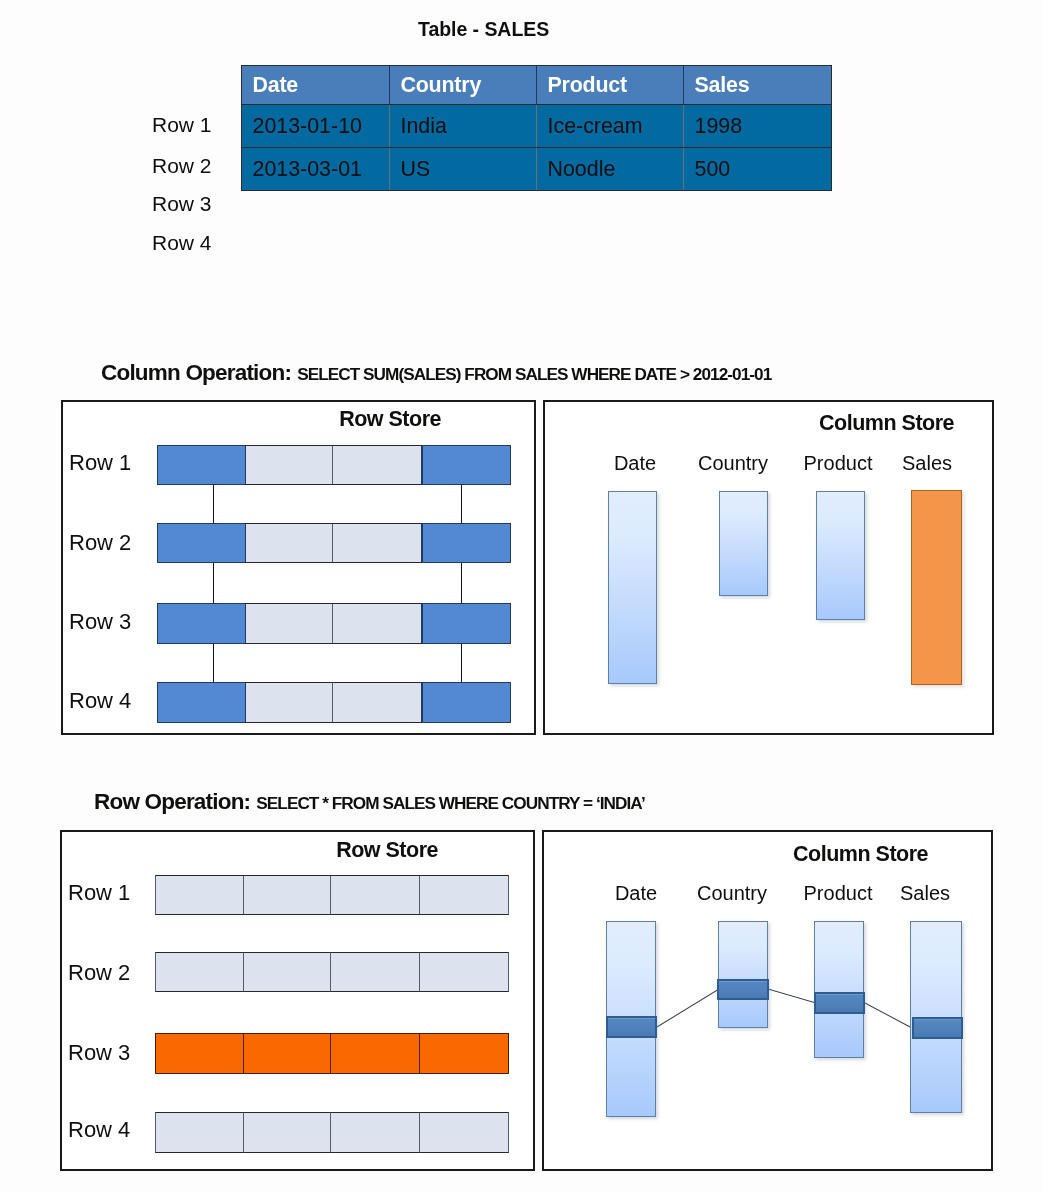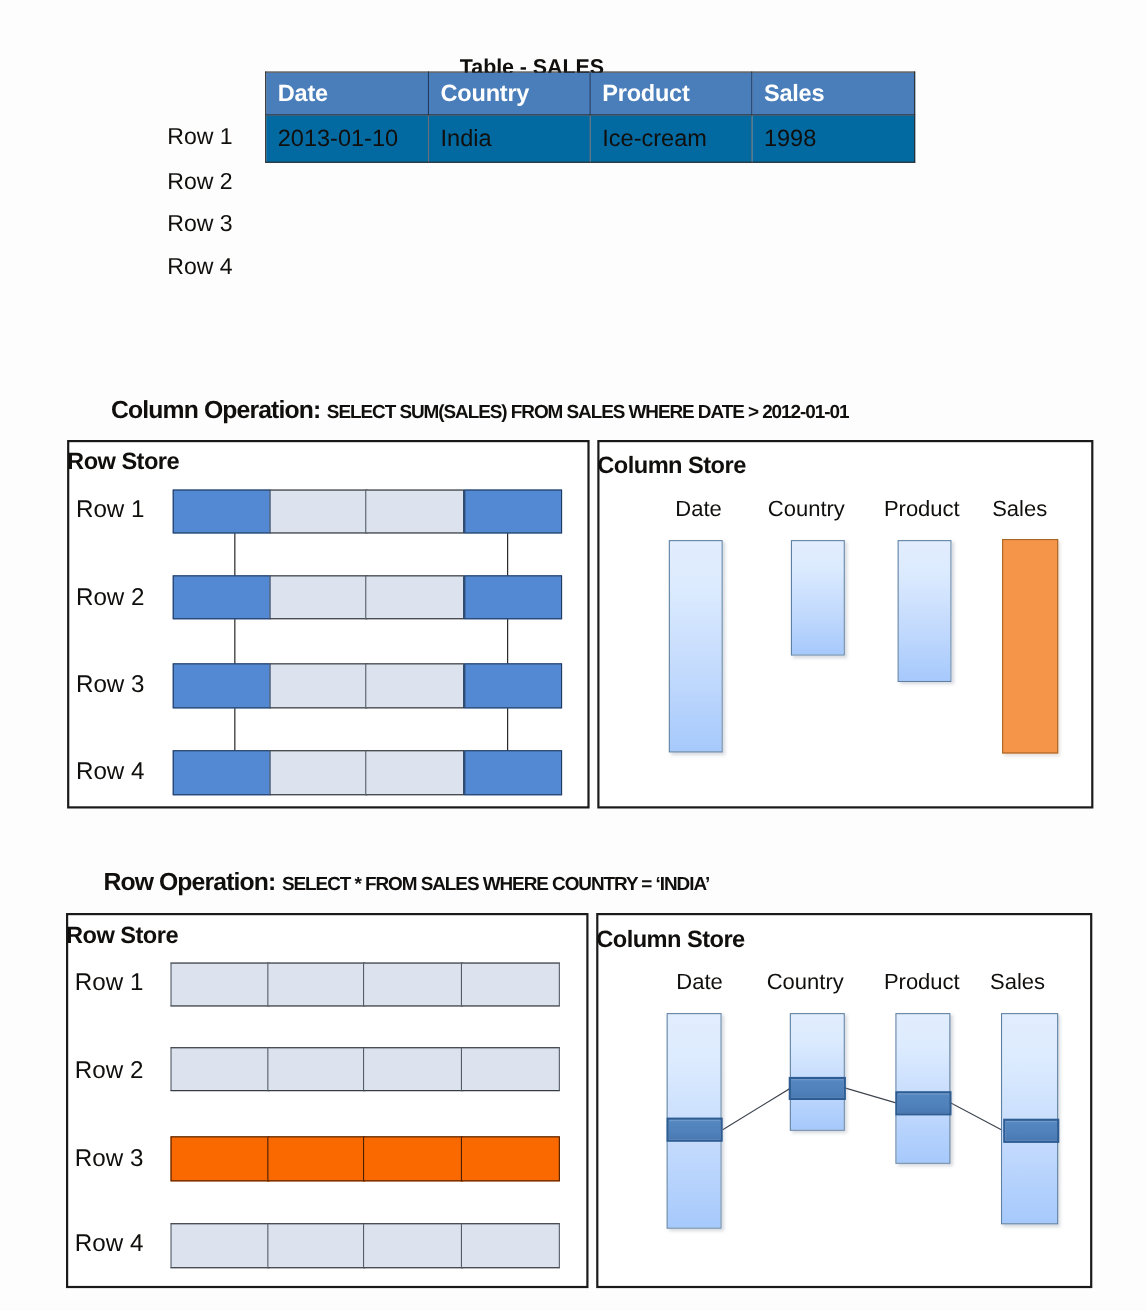--- a/index.html
+++ b/index.html
@@ -5,41 +5,41 @@
 <style>
   html,body{margin:0;padding:0;}
   body{width:1043px;height:1192px;background:#fdfdfd;
        font-family:"Liberation Sans",sans-serif;color:#100f0d;overflow:hidden;}
   #page{position:relative;width:1043px;height:1192px;}
   .abs{position:absolute;}
   .nosel{white-space:nowrap;}
 
   
   #doc-title{left:418px;top:18px;
-    font-size:19.5px;font-weight:bold;letter-spacing:-0.05px;margin-top:32px;}
+    font-size:19.5px;font-weight:bold;letter-spacing:-0.05px;}
 
   
   #sales-table{left:241px;top:65px;border-collapse:collapse;
      border:1px solid #2b2b2b;font-size:21.4px;}
   #sales-table td:first-child,#sales-table th:first-child{border-left-color:#2b2b2b;}
   #sales-table td:last-child,#sales-table th:last-child{border-right-color:#2b2b2b;}
   #sales-table th,#sales-table td{box-sizing:border-box;border:1px solid #2b2b2b;
      border-left-color:#6a6f77;border-right-color:#6a6f77;padding:0 0 0 10.5px;
      text-align:left;font-weight:normal;height:42px;line-height:42px;}
   #sales-table th{background:#4a7ebb;color:#ffffff;font-weight:bold;height:38px;line-height:38px;
      font-size:21.4px;letter-spacing:-0.2px;border-left-color:#1f3a5f;border-right-color:#1f3a5f;}
   #sales-table tr.odd td{background:#d3dae8;}
   #sales-table tr.even td{background:#0369a1;}
   .cw0{width:148px}.cw1{width:147px}.cw2{width:147px}.cw3{width:148px}
 
   .rowlabel-left{font-size:21px;left:152px;}
 
   
   .panel{border:2px solid #1a1a1a;background:#ffffff;}
-  .panel-title{font-size:21.5px;font-weight:bold;text-align:left;letter-spacing:-0.5px;}
+  .panel-title{font-size:21.5px;font-weight:bold;text-align:right;letter-spacing:-0.5px;}
   .collabel{font-size:20px;text-align:center;}
   .rowtag{font-size:22px;}
 
   
   .rbar{position:absolute;box-sizing:border-box;}
   .rseg{position:absolute;top:0;bottom:0;box-sizing:border-box;border:1.8px solid #223b5e;}
   .dark{background:#5289d2;}
   .lite{background:#dce3ef;border-top-color:#25282c;border-bottom-color:#25282c;
         border-left-color:#555e66;border-right-color:#555e66;}
   .lite.bl-dark{border-left-color:#223b5e;}
@@ -83,20 +83,26 @@
         <th class="cw3">Sales</th>
       </tr>
     </thead>
     <tbody>
       <tr class="even">
         <td>2013-01-10</td>
         <td>India</td>
         <td>Ice-cream</td>
         <td>1998</td>
       </tr>
+      <tr class="even">
+        <td>2013-03-01</td>
+        <td>US</td>
+        <td>Noodle</td>
+        <td>500</td>
+      </tr>
     </tbody>
   </table>
 
   <div class="abs opline" style="left:101px;top:360px">
     <span class="op-bold">Column Operation:</span>
     <span style="display:inline-block;width:6px"></span>
     <span class="op-sql">SELECT SUM(SALES) FROM SALES WHERE DATE &gt; 2012-01-01</span>
   </div>
 
   <div class="abs panel" style="left:61px;top:400px;width:471px;height:331px"></div>

